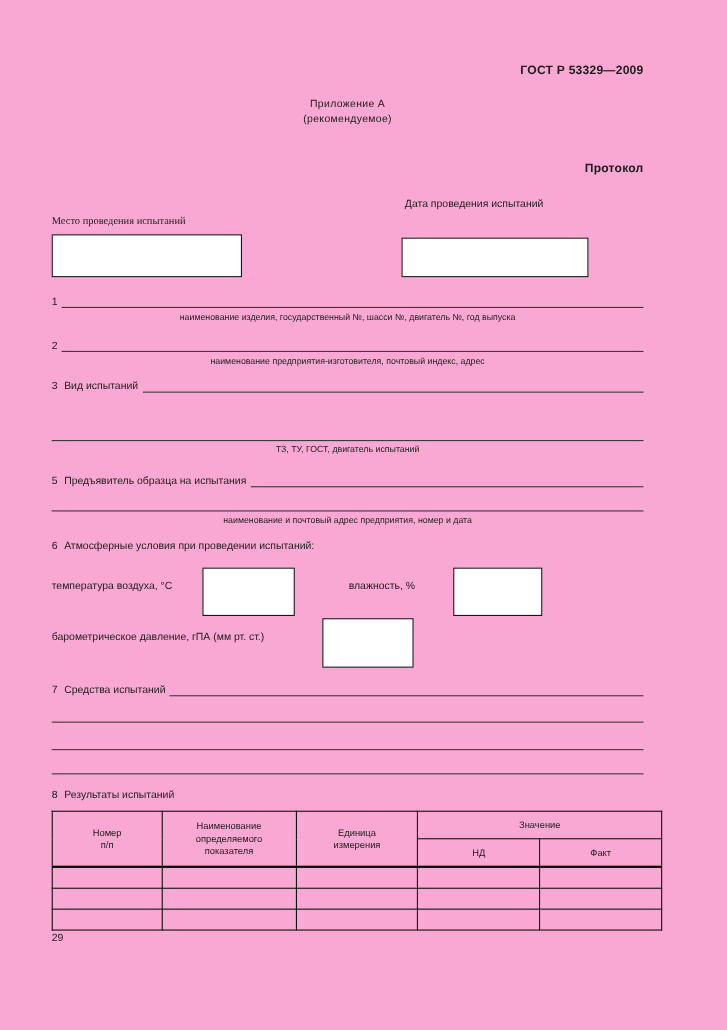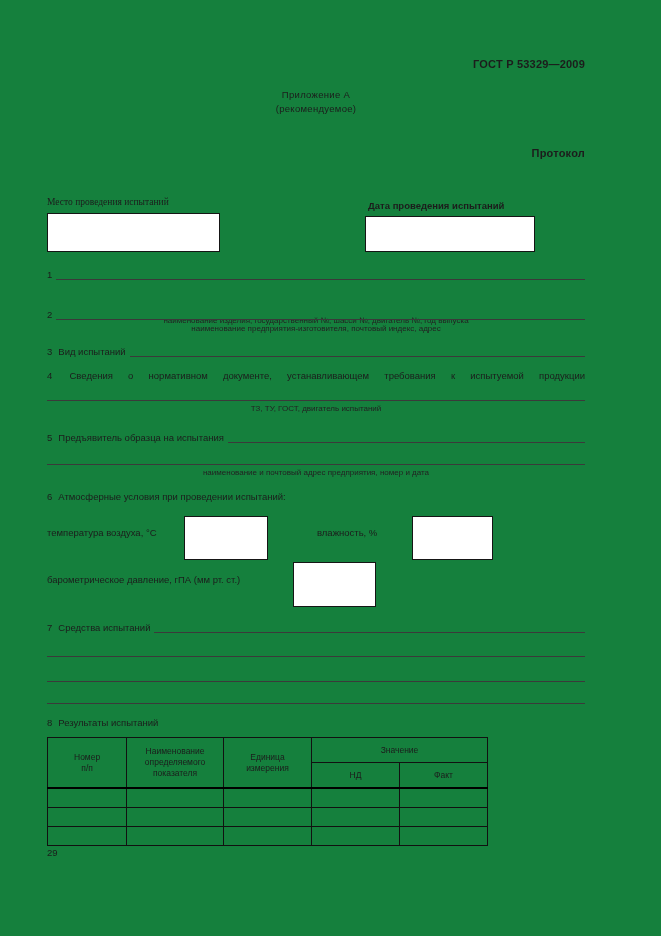--- a/index.html
+++ b/index.html
@@ -1,19 +1,19 @@
 <!DOCTYPE html>
 <html><head>
 <meta charset="utf-8">
 <style>
   html, body { margin: 0; padding: 0; background: #888; }
   .page {
     position: relative;
     width: 661px; height: 936px;
-    background: #15803d;
+    background: #f9a8d4;
     font-family: "Liberation Sans", "DejaVu Sans", sans-serif;
     color: #1c1c1c;
     overflow: hidden;
   }
   .abs { position: absolute; }
 
   .std-header { font-size: 11px; font-weight: bold; text-align: right; letter-spacing: .2px; }
   .appendix { font-size: 9.5px; font-weight: normal; text-align: center; line-height: 14px; letter-spacing: .3px; }
   .doc-title { font-size: 11px; font-weight: bold; text-align: right; line-height: 15px; letter-spacing: .2px; }
 
@@ -55,47 +55,43 @@
   <div class="abs appendix" style="left:47px; top:88px; width:538px;">
     <div>Приложение А</div>
     <div>(рекомендуемое)</div>
   </div>
 
   <div class="abs doc-title" style="left:47px; top:146px; width:538px;">
     <div>Протокол</div>
   </div>
 
   <div class="abs lbl" style="left:47px; top:196px;font-family:Liberation Serif, serif;">Место проведения испытаний</div>
-  <div class="abs lbl" style="left:368px; top:200px;font-weight:bold;">Дата проведения испытаний</div>
+  <div class="abs lbl" style="left:368px; top:180px;">Дата проведения испытаний</div>
 
   <div class="abs fbox" style="left:47px; top:213px; width:173px; height:39px;"></div>
   <div class="abs fbox" style="left:365px; top:216px; width:170px; height:36px;"></div>
 
   <div class="abs fline" style="left:47px; top:267px; width:538px;">
     <span class="fnum">1</span>
     <span class="fill"></span>
   </div>
-  <div class="abs cap" style="left:47px; top:284px; width:538px;margin-top:32px;">наименование изделия, государственный №, шасси №, двигатель №, год выпуска</div>
+  <div class="abs cap" style="left:47px; top:284px; width:538px;">наименование изделия, государственный №, шасси №, двигатель №, год выпуска</div>
 
   <div class="abs fline" style="left:47px; top:307px; width:538px;">
     <span class="fnum">2</span>
     <span class="fill"></span>
   </div>
   <div class="abs cap" style="left:47px; top:324px; width:538px;">наименование предприятия-изготовителя, почтовый индекс, адрес</div>
 
   <div class="abs fline" style="left:47px; top:344px; width:538px;">
     <span class="fnum">3</span>
     <span class="ftext">Вид испытаний</span>
     <span class="fill"></span>
   </div>
 
-  <div class="abs just" style="left:47px; top:369px; width:538px;">
-    <span class="fnum">4</span>
-    <span>Сведения о нормативном документе, устанавливающем требования к испытуемой продукции</span>
-  </div>
   <div class="abs fline" style="left:47px; top:388px; width:538px;">
     <span class="fill nolabel"></span>
   </div>
   <div class="abs cap" style="left:47px; top:404px; width:538px;">ТЗ, ТУ, ГОСТ, двигатель испытаний</div>
 
   <div class="abs fline" style="left:47px; top:430px; width:538px;">
     <span class="fnum">5</span>
     <span class="ftext">Предъявитель образца на испытания</span>
     <span class="fill"></span>
   </div>
@@ -131,21 +127,21 @@
   </div>
   <div class="abs fline" style="left:47px; top:691px; width:538px;">
     <span class="fill nolabel"></span>
   </div>
 
   <div class="abs fline" style="left:47px; top:715px; width:538px;">
     <span class="fnum">8</span>
     <span class="ftext">Результаты испытаний</span>
   </div>
 
-  <div class="abs" style="left:47px; top:737px; width:441px;">
+  <div class="abs" style="left:47px; top:737px; width:555px;">
     <table class="rtable">
       <colgroup>
         <col style="width:18%">
           <col style="width:22%">
           <col style="width:20%">
           <col style="width:20%">
           <col style="width:20%">
       </colgroup>
       <tbody>
         <tr class="hdr1">

